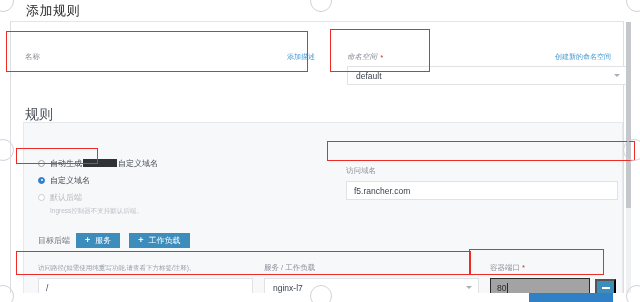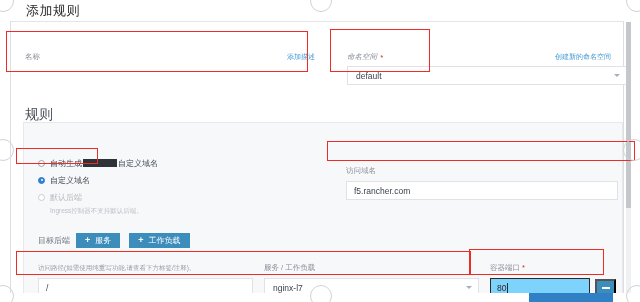--- a/index.html
+++ b/index.html
@@ -164,21 +164,21 @@
   .path-input { margin-top: 4px; width: 215px; background:#fff; height: 19px; }
   .svc-select {
     margin-top: 4px; width: 215px; height: 19px;
     background: #ffffff; border: 1px solid #e0e2e6;
     display: flex; align-items: center; justify-content: space-between;
     padding: 0 6px 0 8px; font-size: 8.5px; color: #3c434d;
   }
   .port-line { margin-top: 4px; display: flex; align-items: center; gap: 5px; }
   .port-input {
     width: 100px; height: 19px;
-    background: #7dd3fc; border: 1.2px solid #2b2b2b;
+    background: #a3a3a3; border: 1.2px solid #2b2b2b;
     display: flex; align-items: center;
     padding: 0 6px; font-size: 8.5px; color: #2b2b2b;
   }
   .caret {
     display: inline-block; width: 1px; height: 10px;
     background: #2b2b2b; margin-left: 1px;
   }
   .btn-minus {
     width: 21px; height: 17px;
     background: #3c8dbc;

